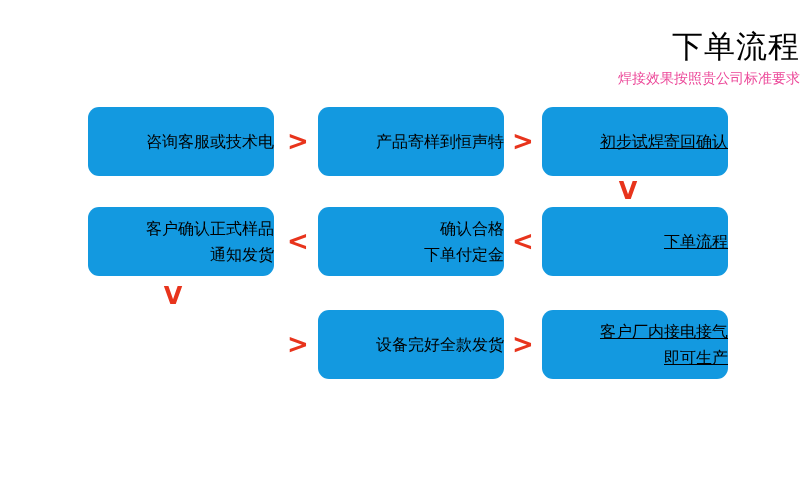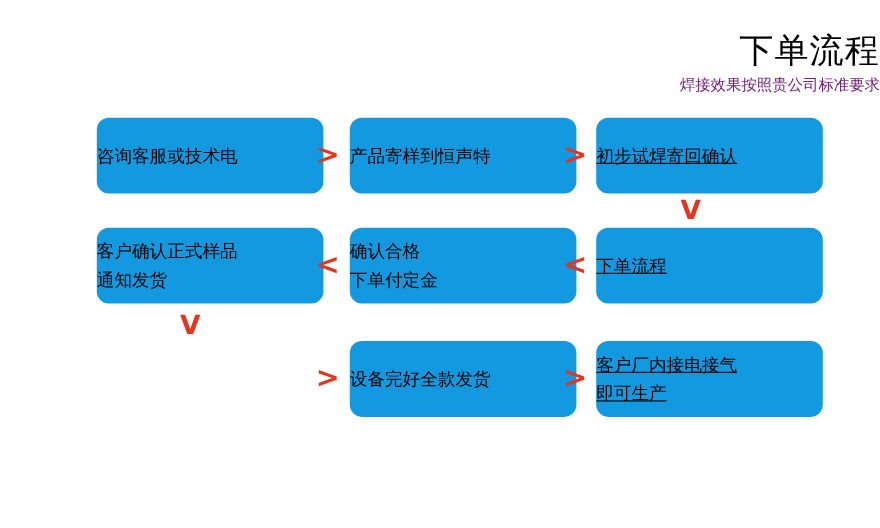--- a/index.html
+++ b/index.html
@@ -34,47 +34,47 @@
     font-size: 31px;
     line-height: 40px;
     color: #000000;
     font-weight: normal;
     letter-spacing: 1px;
     margin: 0;
   }
   .subtitle {
     font-size: 14px;
     line-height: 20px;
-    color: #701a75;
+    color: #ec4899;
     margin: 2px 0 16px 0;
     letter-spacing: 0px;
   }
 
   
   .row {
     position: absolute;
     left: 0;
     width: 800px;
     height: 70px;
   }
   .row-1 { top: 107px; }
   .row-2 { top: 207px; }
   .row-3 { top: 310px; }
 
   .node {
     position: absolute;
     top: 0;
-    width: 206px;
+    width: 186px;
     height: 69px;
     background: #1399e0;
     border-radius: 11px;
     color: #000000;
     display: flex;
     flex-direction: column;
-    align-items: flex-start;
+    align-items: flex-end;
     justify-content: center;
     font-size: 16px;
     line-height: 26px;
     text-align: center;
     box-sizing: border-box;
     user-select: none;
   }
   .col-1 { left: 88px; }
   .col-2 { left: 318px; }
   .col-3 { left: 542px; text-decoration: underline; }

